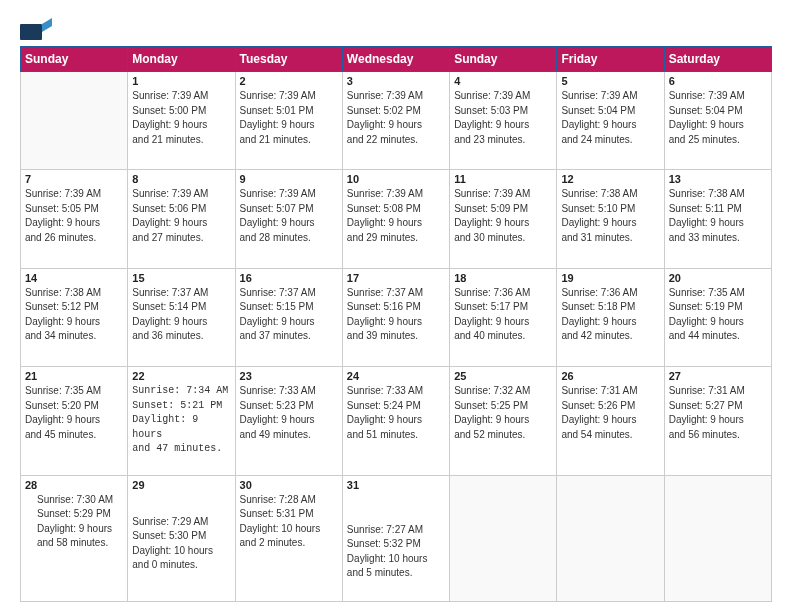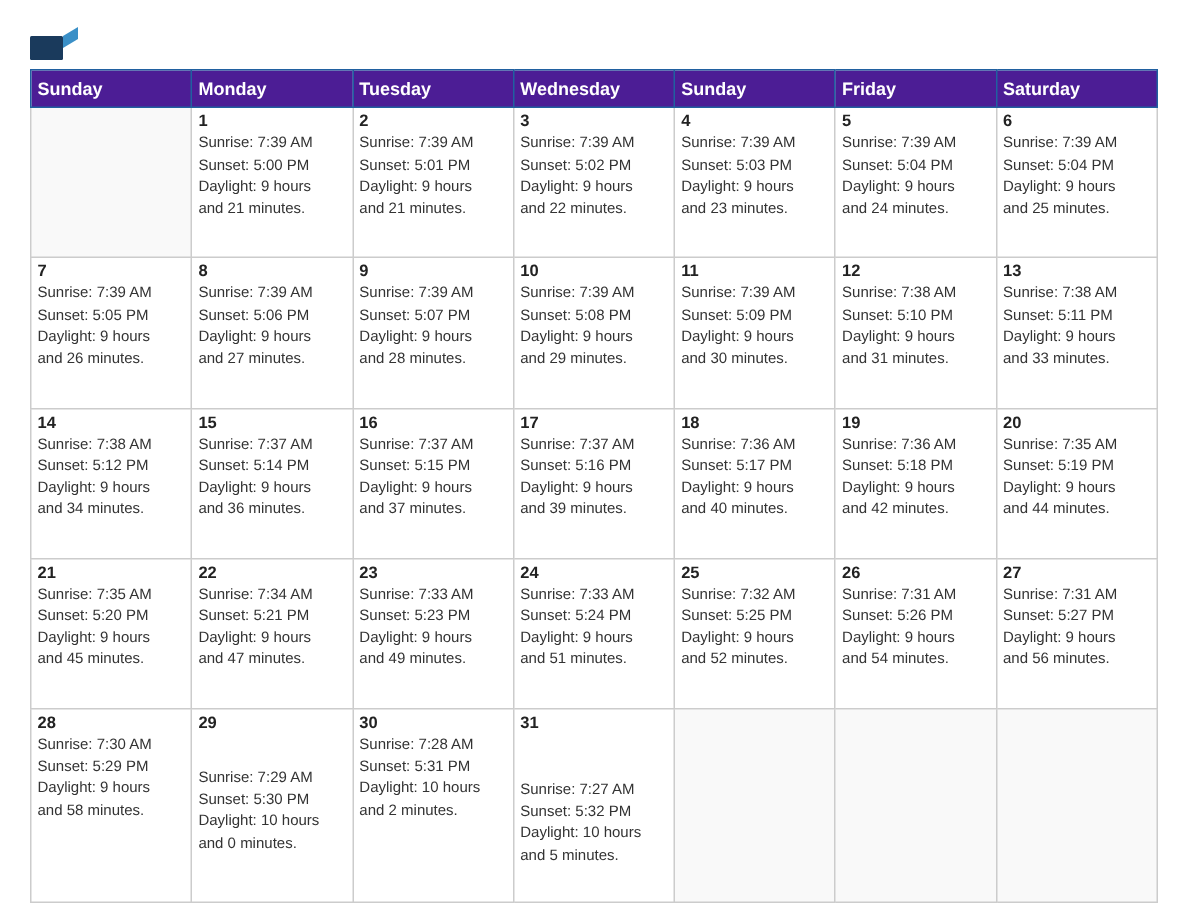--- a/index.html
+++ b/index.html
@@ -46,21 +46,21 @@
       color: #444;
     }
     .calendar {
       flex: 1;
       border: 1px solid #ccc;
       border-collapse: collapse;
       width: 100%;
       table-layout: fixed;
     }
     .calendar th {
-      background: #4c1d95;
+      background: #be185d;
       color: #fff;
       font-size: 12px;
       font-weight: bold;
       padding: 5px 4px;
       text-align: left;
       border: 1px solid #2060a0;
     }
     .calendar td {
       border: 1px solid #ccc;
       vertical-align: top;
@@ -271,21 +271,21 @@
         <tr>
           <td>
             <span class="day-num">21</span>
             <div class="day-info" style="white-space: pre-line;">Sunrise: 7:35 AM
 Sunset: 5:20 PM
 Daylight: 9 hours
 and 45 minutes.</div>
           </td>
           <td>
             <span class="day-num">22</span>
-            <div class="day-info" style="white-space: pre-line;">Sunrise: 7:34 AM
+            <div class="day-info" style="white-space: pre-line; font-family: Liberation Mono, monospace;">Sunrise: 7:34 AM
 Sunset: 5:21 PM
 Daylight: 9 hours
 and 47 minutes.</div>
           </td>
           <td>
             <span class="day-num">23</span>
             <div class="day-info" style="white-space: pre-line;">Sunrise: 7:33 AM
 Sunset: 5:23 PM
 Daylight: 9 hours
 and 49 minutes.</div>
@@ -315,21 +315,21 @@
             <span class="day-num">27</span>
             <div class="day-info" style="white-space: pre-line;">Sunrise: 7:31 AM
 Sunset: 5:27 PM
 Daylight: 9 hours
 and 56 minutes.</div>
           </td>
         </tr>
         <tr>
           <td>
             <span class="day-num">28</span>
-            <div class="day-info" style="white-space: pre-line;">Sunrise: 7:30 AM
+            <div class="day-info" style="white-space: pre-line; margin-left: 12px;">Sunrise: 7:30 AM
 Sunset: 5:29 PM
 Daylight: 9 hours
 and 58 minutes.</div>
           </td>
           <td>
             <span class="day-num">29</span>
             <div class="day-info" style="white-space: pre-line; margin-top: 24px;">Sunrise: 7:29 AM
 Sunset: 5:30 PM
 Daylight: 10 hours
 and 0 minutes.</div>

